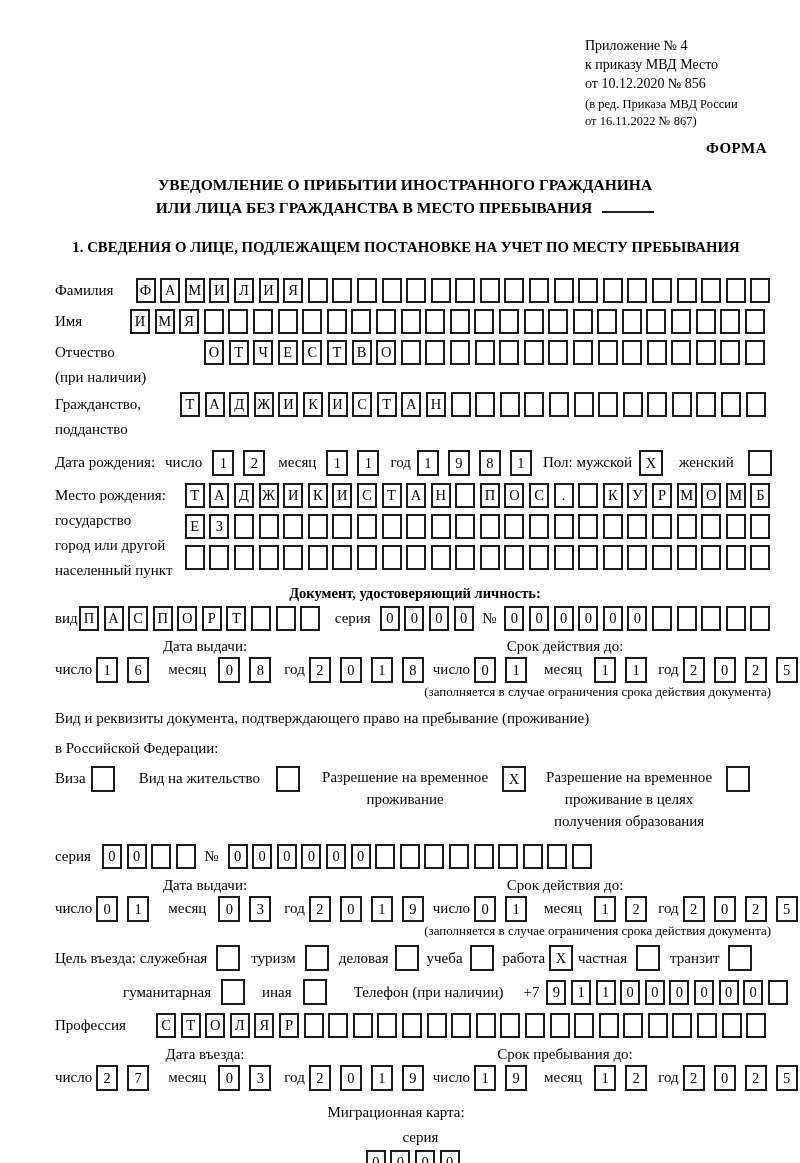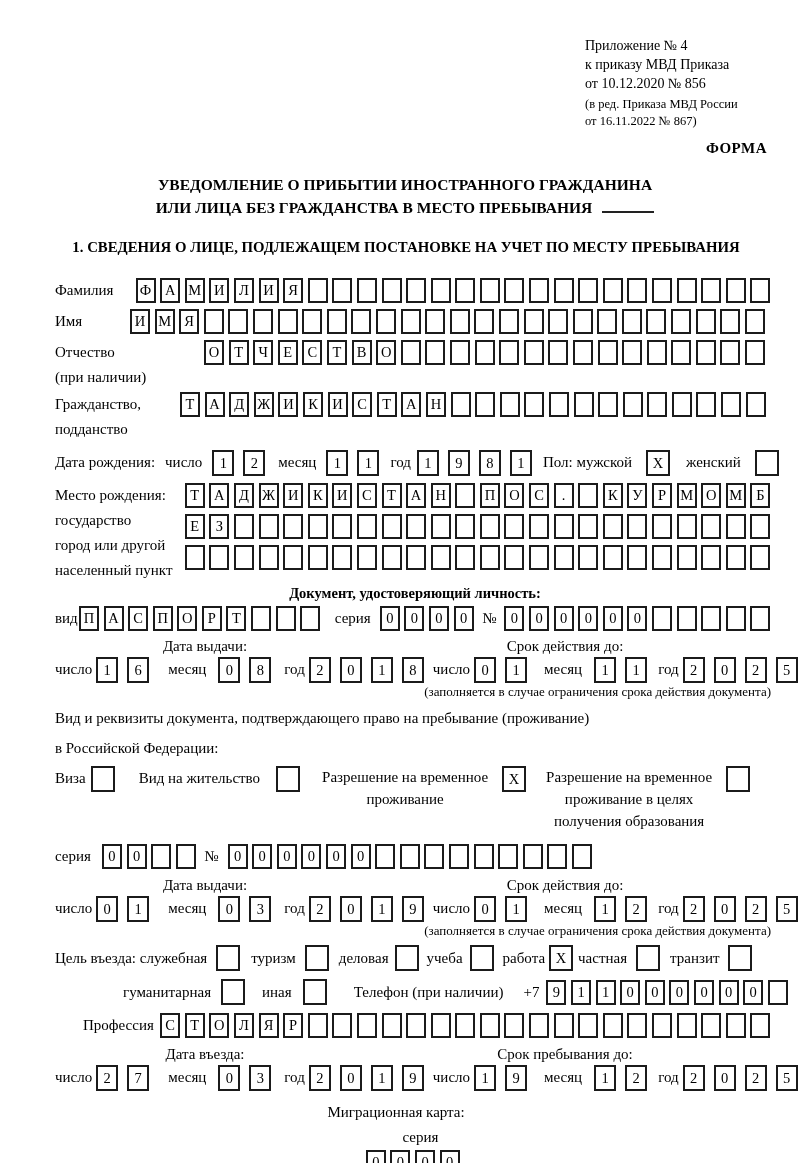--- a/index.html
+++ b/index.html
@@ -36,21 +36,21 @@
   .note{font-size:13px;text-align:right;margin-top:1px;margin-right:4px;}
   .center-lab{font-size:15px;line-height:22px;text-align:center;white-space:nowrap;}
 </style>
 </head>
 <body>
 
 <div class="page">
 
   <div class="hdr-block">
     <div>Приложение № 4</div>
-    <div>к приказу МВД Приказа</div>
+    <div>к приказу МВД Место</div>
     <div>от 10.12.2020 № 856</div>
     <div class="amend">
       <div>(в ред. Приказа МВД России</div>
       <div>от 16.11.2022 № 867)</div>
     </div>
   </div>
 
   <div class="forma">ФОРМА</div>
 
   <div class="title">
@@ -201,21 +201,21 @@
         <span class="cell">1</span>
         <span class="cell">1</span>
       </div>
     <div class="lab" style="margin-left:2px;margin-right:6px;">год</div>
     <div class="boxes gap">
         <span class="cell">1</span>
         <span class="cell">9</span>
         <span class="cell">8</span>
         <span class="cell">1</span>
       </div>
-    <div class="lab" style="margin-left:2px;margin-right:14px;">Пол: мужской</div>
+    <div class="lab" style="margin-left:2px;margin-right:7px;">Пол: мужской</div>
     <div class="chkwrap">
         <span class="cell">X</span>
       </div>
     <div class="lab" style="margin-left:16px;margin-right:14px;">женский</div>
     <div class="chkwrap">
         <span class="cell"></span>
       </div>
   </div>
 
   <div class="row" style="margin-top:7px;">
@@ -545,21 +545,21 @@
         <span class="cell">0</span>
         <span class="cell">0</span>
         <span class="cell">0</span>
         <span class="cell">0</span>
         <span class="cell">0</span>
         <span class="cell"></span>
       </div>
   </div>
 
   <div class="row" style="margin-top:8px;">
-    <div class="lab" style="width:101px;margin-left:28px;">Профессия</div>
+    <div class="lab" style="width:101px;">Профессия</div>
     <div class="boxes">
         <span class="cell">С</span>
         <span class="cell">Т</span>
         <span class="cell">О</span>
         <span class="cell">Л</span>
         <span class="cell">Я</span>
         <span class="cell">Р</span>
         <span class="cell"></span>
         <span class="cell"></span>
         <span class="cell"></span>

